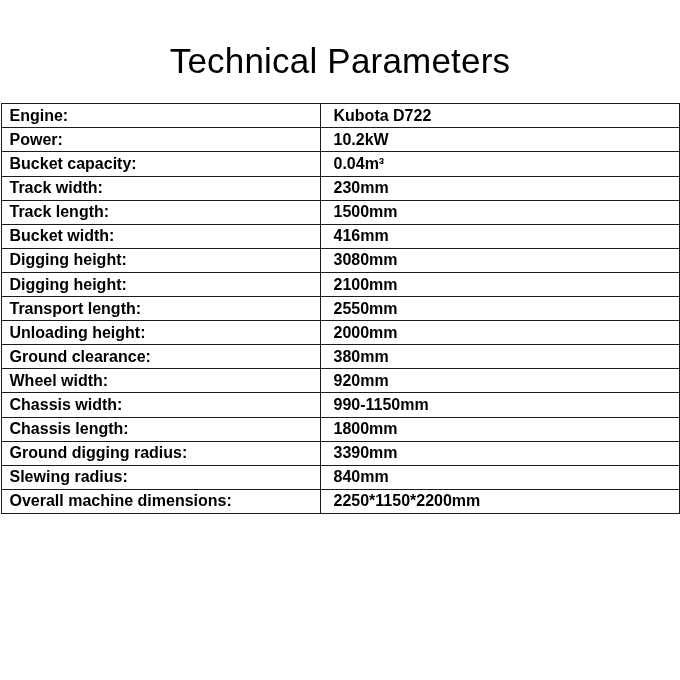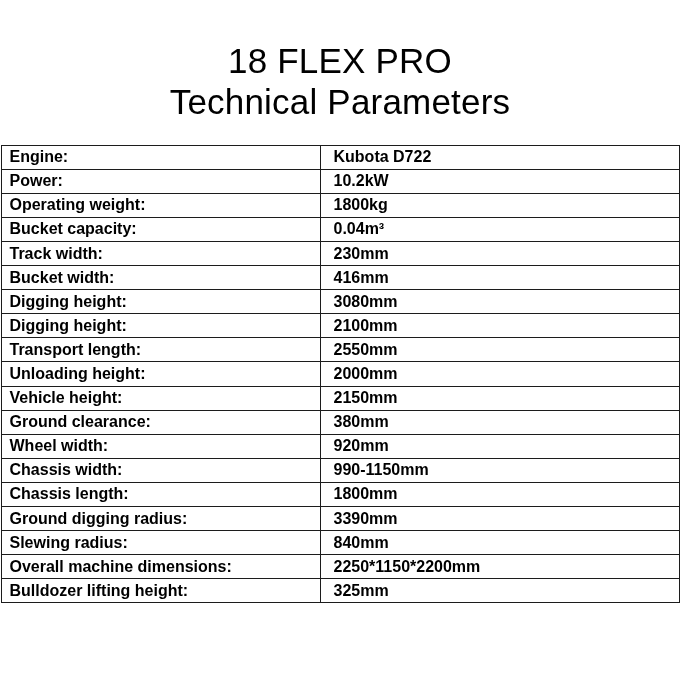--- a/index.html
+++ b/index.html
@@ -57,69 +57,64 @@
     width: 345px;
     padding-left: 13px;
   }
 </style>
 </head>
 <body>
 
 <div class="page">
 
   <div class="title-block">
-    <div class="title-line">18 FLEX PRO</div>
     <div class="title-line">Technical Parameters</div>
   </div>
 
   <table class="spec-table">
     <tbody>
       <tr>
         <td class="label">Engine:</td>
         <td class="value">Kubota D722</td>
       </tr>
       <tr>
         <td class="label">Power:</td>
         <td class="value">10.2kW</td>
       </tr>
       <tr>
-        <td class="label">Operating weight:</td>
-        <td class="value">1800kg</td>
-      </tr>
-      <tr>
         <td class="label">Bucket capacity:</td>
         <td class="value">0.04m³</td>
       </tr>
       <tr>
         <td class="label">Track width:</td>
         <td class="value">230mm</td>
+      </tr>
+      <tr>
+        <td class="label">Track length:</td>
+        <td class="value">1500mm</td>
       </tr>
       <tr>
         <td class="label">Bucket width:</td>
         <td class="value">416mm</td>
       </tr>
       <tr>
         <td class="label">Digging height:</td>
         <td class="value">3080mm</td>
       </tr>
       <tr>
         <td class="label">Digging height:</td>
         <td class="value">2100mm</td>
       </tr>
       <tr>
         <td class="label">Transport length:</td>
         <td class="value">2550mm</td>
       </tr>
       <tr>
         <td class="label">Unloading height:</td>
         <td class="value">2000mm</td>
-      </tr>
-      <tr>
-        <td class="label">Vehicle height:</td>
-        <td class="value">2150mm</td>
       </tr>
       <tr>
         <td class="label">Ground clearance:</td>
         <td class="value">380mm</td>
       </tr>
       <tr>
         <td class="label">Wheel width:</td>
         <td class="value">920mm</td>
       </tr>
       <tr>
@@ -135,20 +130,16 @@
         <td class="value">3390mm</td>
       </tr>
       <tr>
         <td class="label">Slewing radius:</td>
         <td class="value">840mm</td>
       </tr>
       <tr>
         <td class="label">Overall machine dimensions:</td>
         <td class="value">2250*1150*2200mm</td>
       </tr>
-      <tr>
-        <td class="label">Bulldozer lifting height:</td>
-        <td class="value">325mm</td>
-      </tr>
     </tbody>
   </table>
 
 </div>
 
 </body></html>

